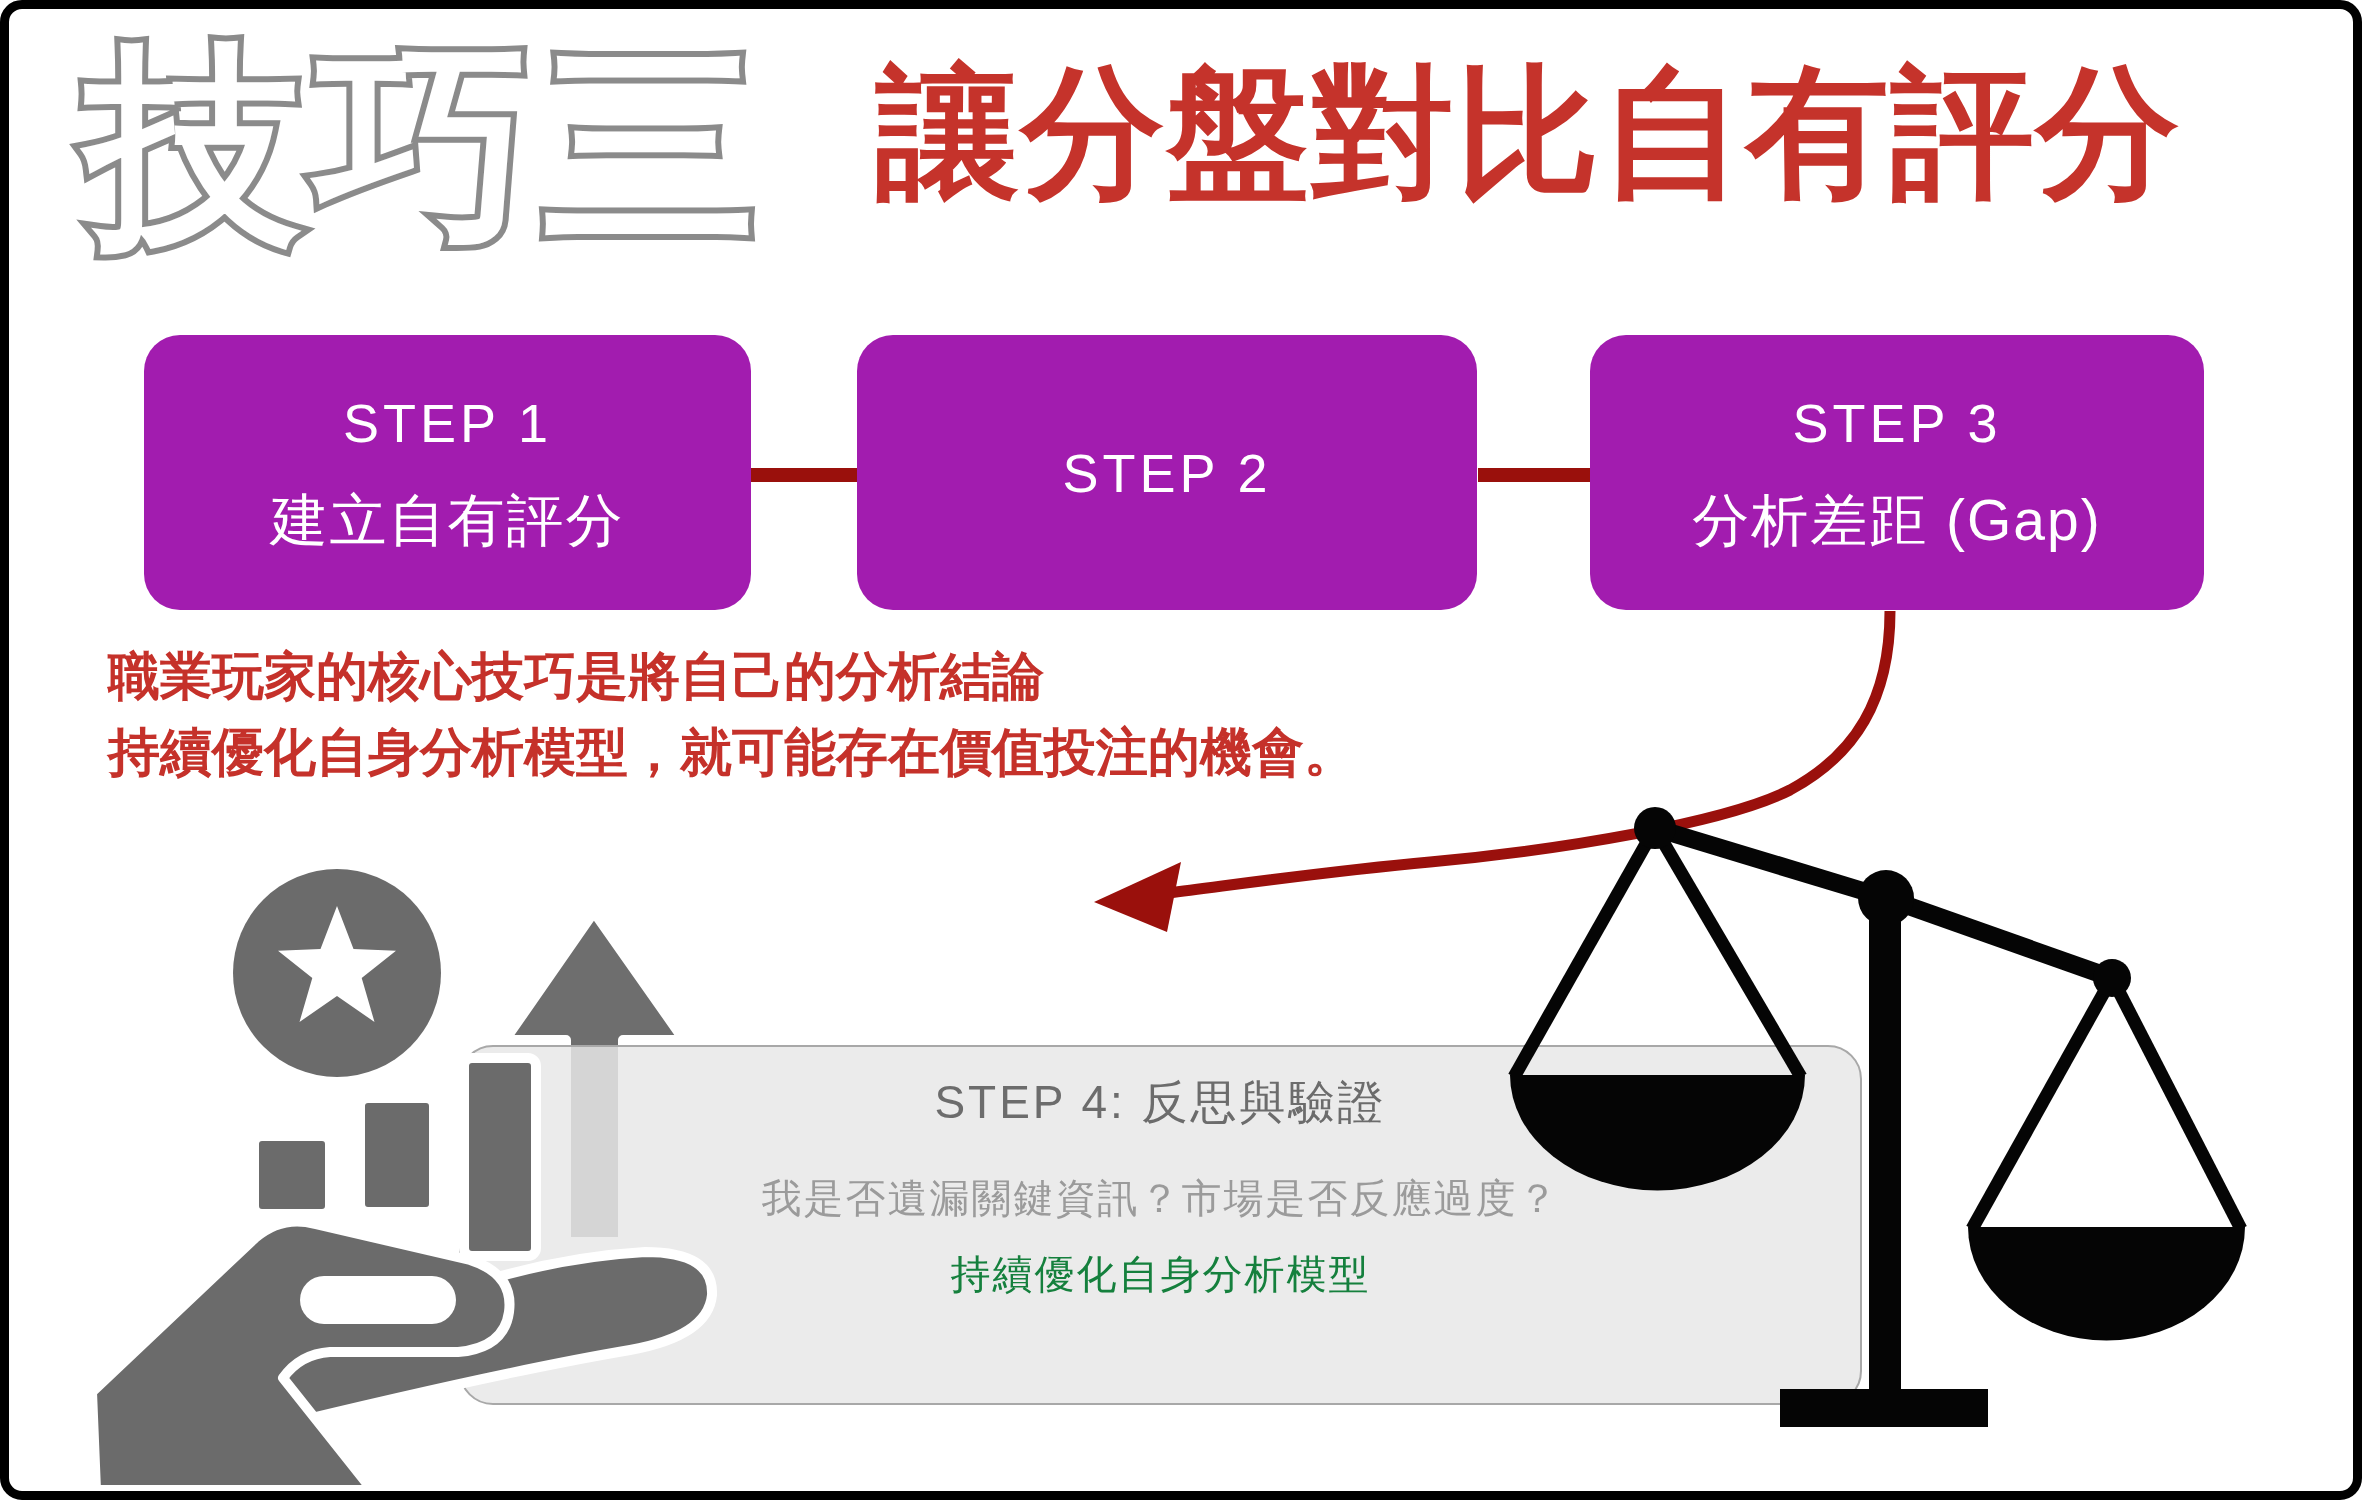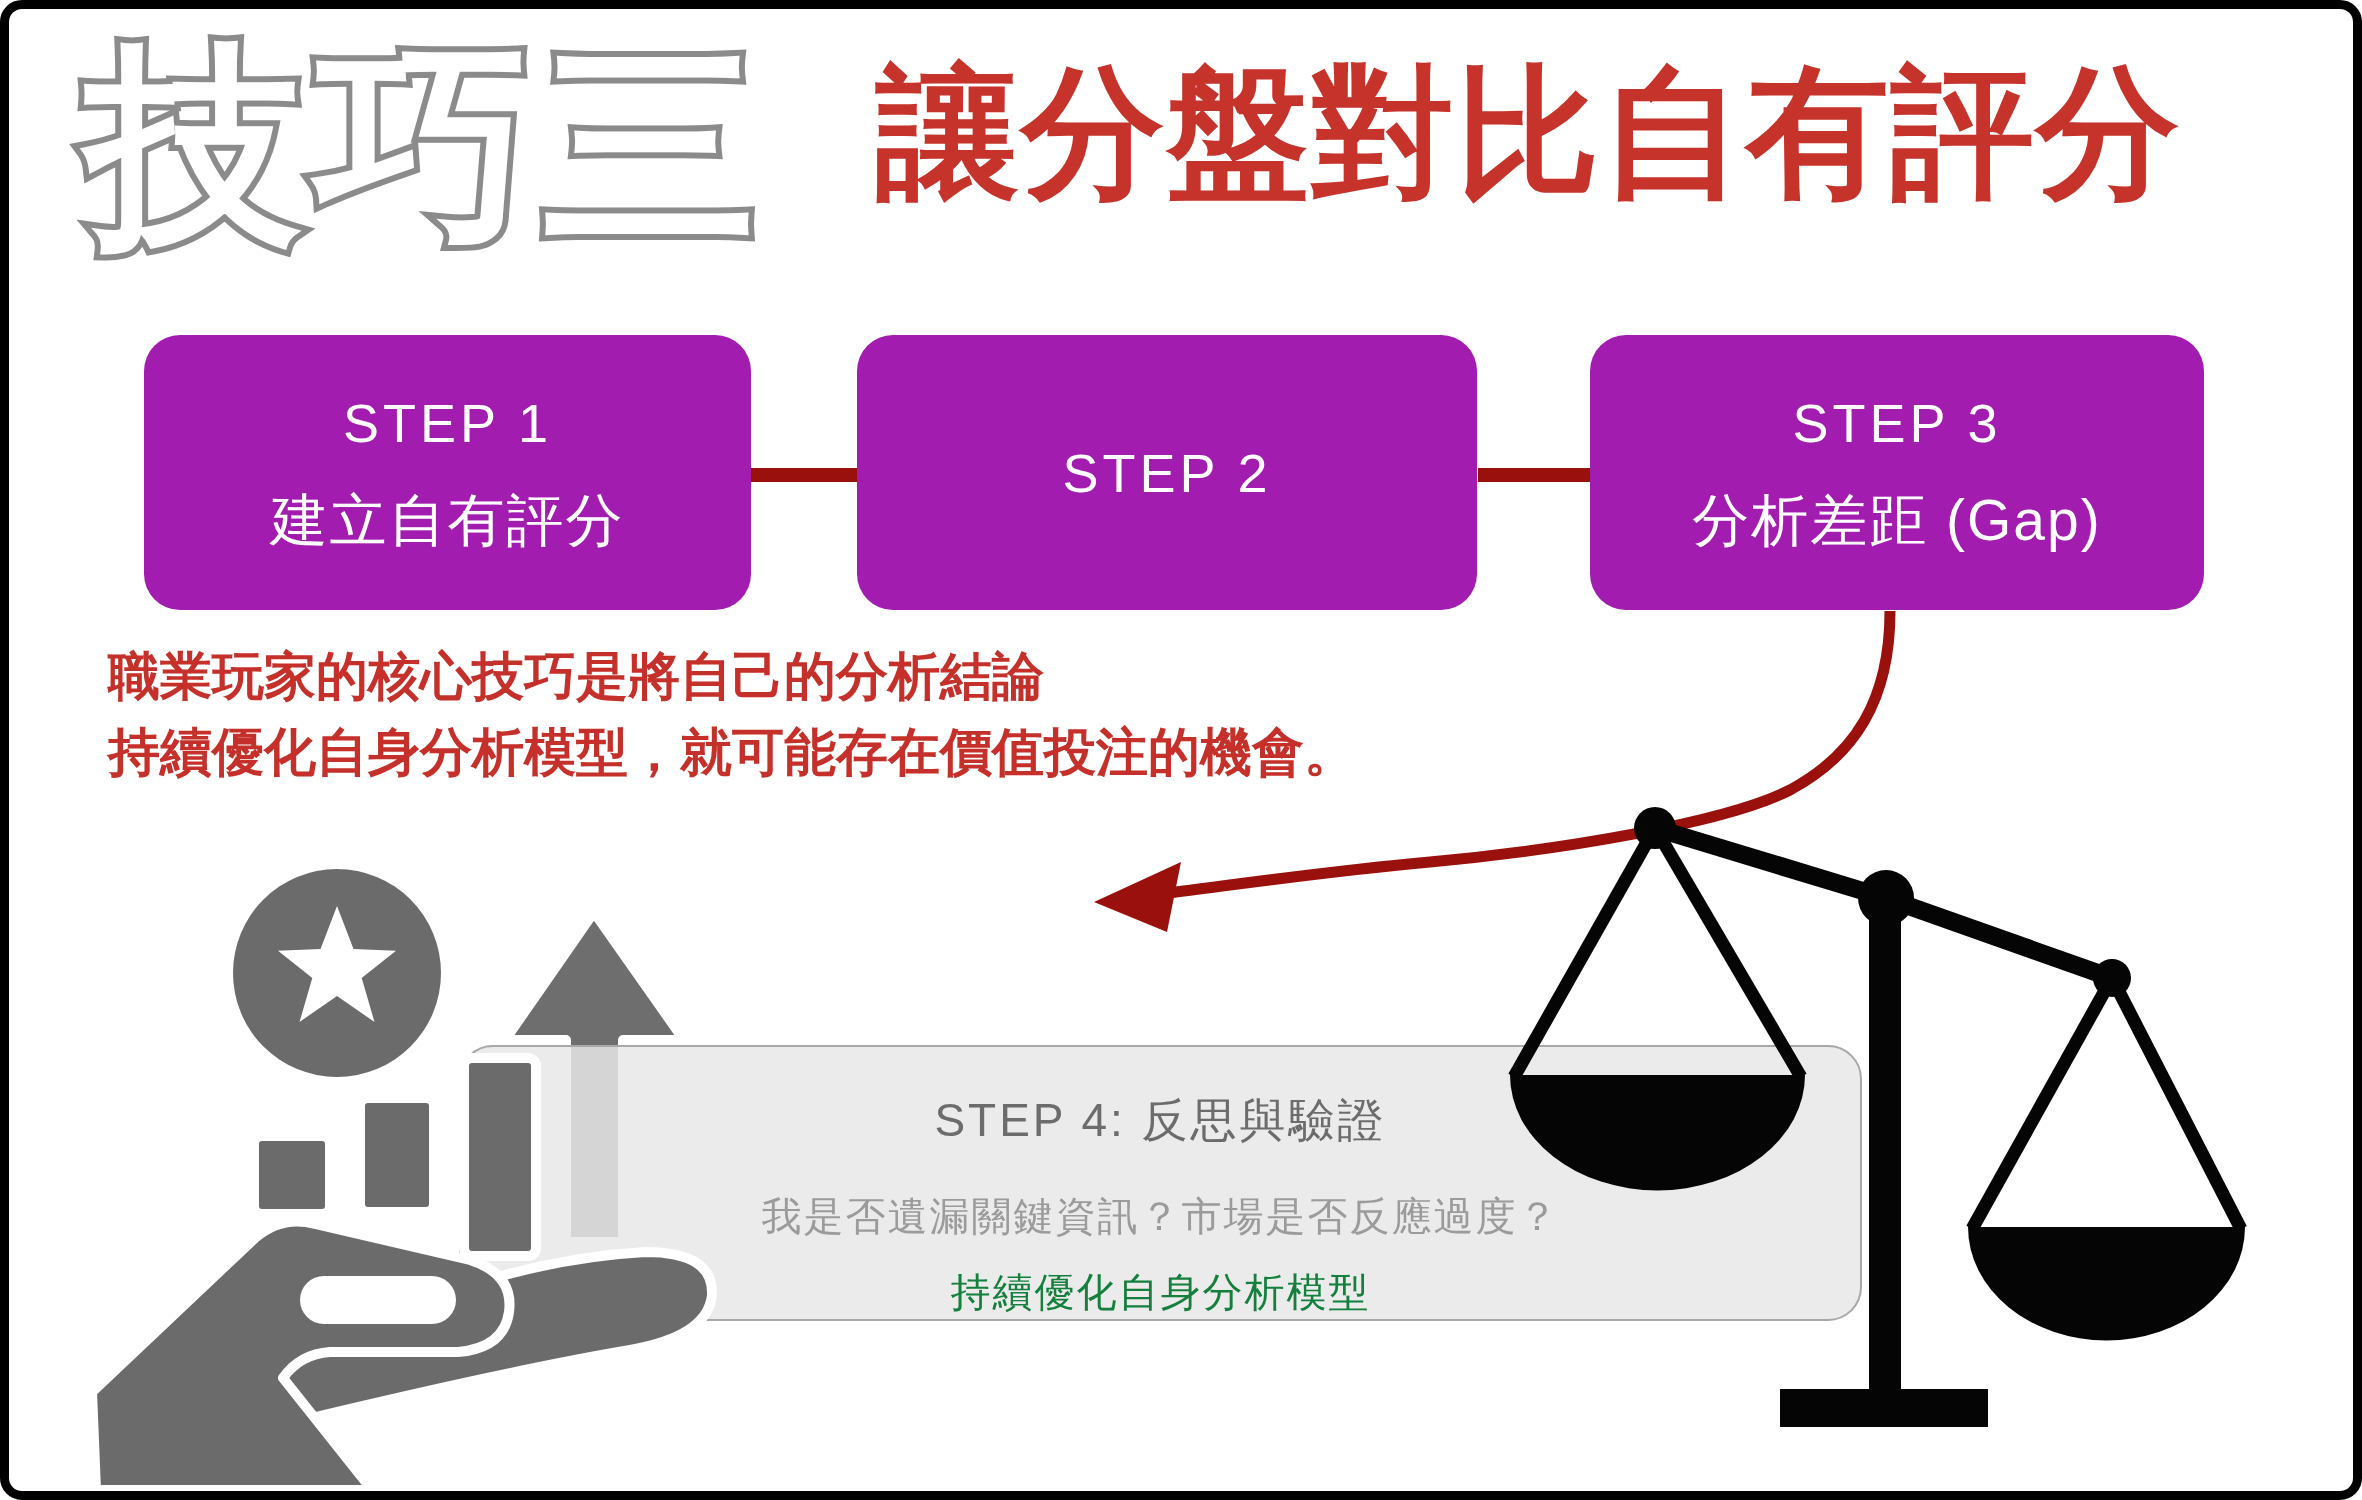--- a/index.html
+++ b/index.html
@@ -40,25 +40,25 @@
 
   
   .desc{
     position:absolute;left:108px;top:638px;z-index:4;
     font-size:52px;font-weight:bold;color:#c5312a;line-height:76px;
     white-space:nowrap;
   }
 
   
   .step4-panel{
-    position:absolute;left:459px;top:1045px;width:1403px;height:276px;z-index:2;
+    position:absolute;left:459px;top:1045px;width:1403px;height:360px;z-index:2;
     background:rgba(231,231,231,0.85);border:2px solid #a8a8a8;border-radius:34px;
     box-sizing:border-box;
     display:flex;flex-direction:column;align-items:center;
-    padding-top:46px;
+    padding-top:28px;
   }
   .s4-title{font-size:46px;color:#6c6c6c;letter-spacing:3px;line-height:1.2;}
   .s4-line1{margin-top:44px;font-size:40px;color:#9b9b9b;letter-spacing:2px;line-height:1.2;}
   .s4-line2{margin-top:28px;font-size:40px;color:#15803d;letter-spacing:2px;line-height:1.2;}
 </style>
 </head>
 <body>
 
 <div class="canvas">
 

